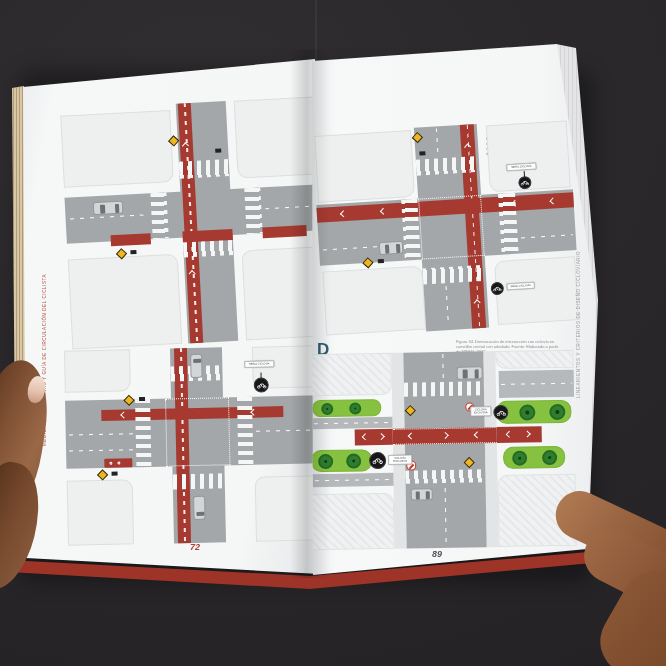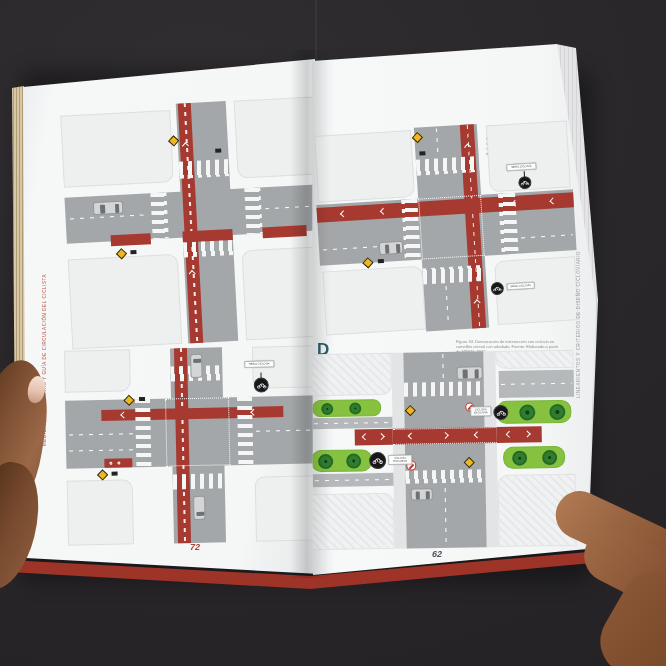--- a/index.html
+++ b/index.html
@@ -332,21 +332,21 @@
         <svg viewBox="0 0 20 12" width="10" height="6" fill="none" stroke="#ffffff" stroke-width="1.6">
           <circle cx="4" cy="9" r="2.6"></circle>
             <circle cx="16" cy="9" r="2.6"></circle>
             <path d="M4 9 L8 3 H13 L16 9 M8 3 L11 9"></path>
         </svg>
       </div>
       <div class="callout" style="left:163px;top:55px;width:21px;">CICLOVÍA EXCLUSIVA</div>
     </div>
 
     <div class="margin-text" style="left:266px;top:208px;height:150px;color:#9ca1a5;">LINEAMIENTOS Y CRITERIOS DE DISEÑO CICLOVIARIO</div>
-    <div class="pagenum" style="left:122px;top:509px;color:#54575b;">62</div>
+    <div class="pagenum" style="left:122px;top:509px;color:#54575b;">89</div>
   </div>
 
   <div class="spine-shade"></div>
 
   <div class="thumb"></div>
   <div class="nail"></div>
   <div class="palm-left"></div>
   <div class="finger1"></div>
   <div class="finger2"></div>
   <div class="palm-right"></div>

